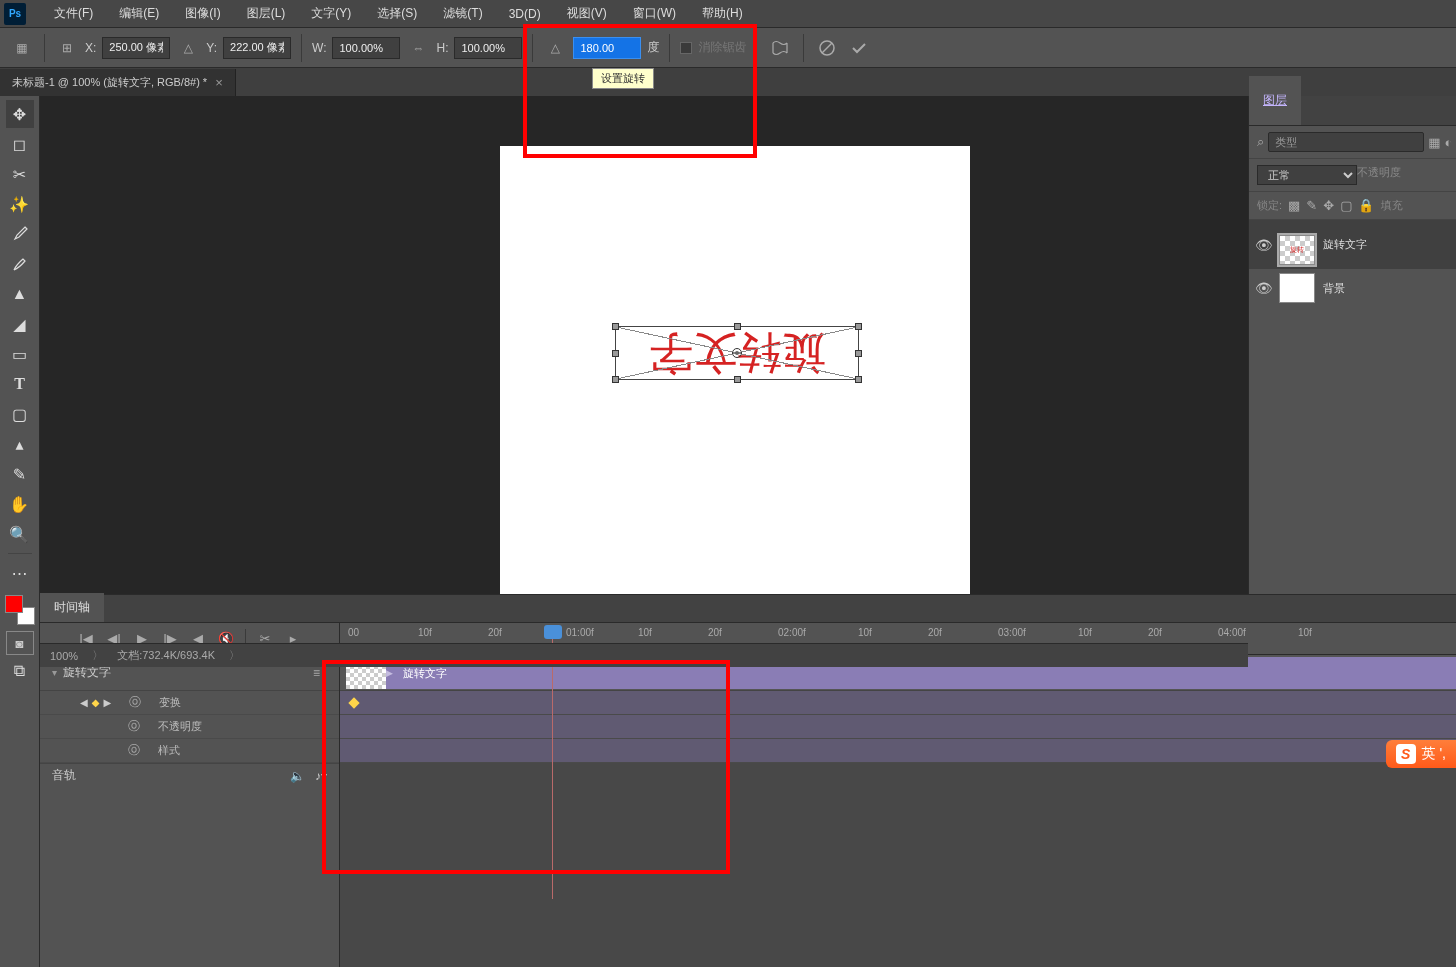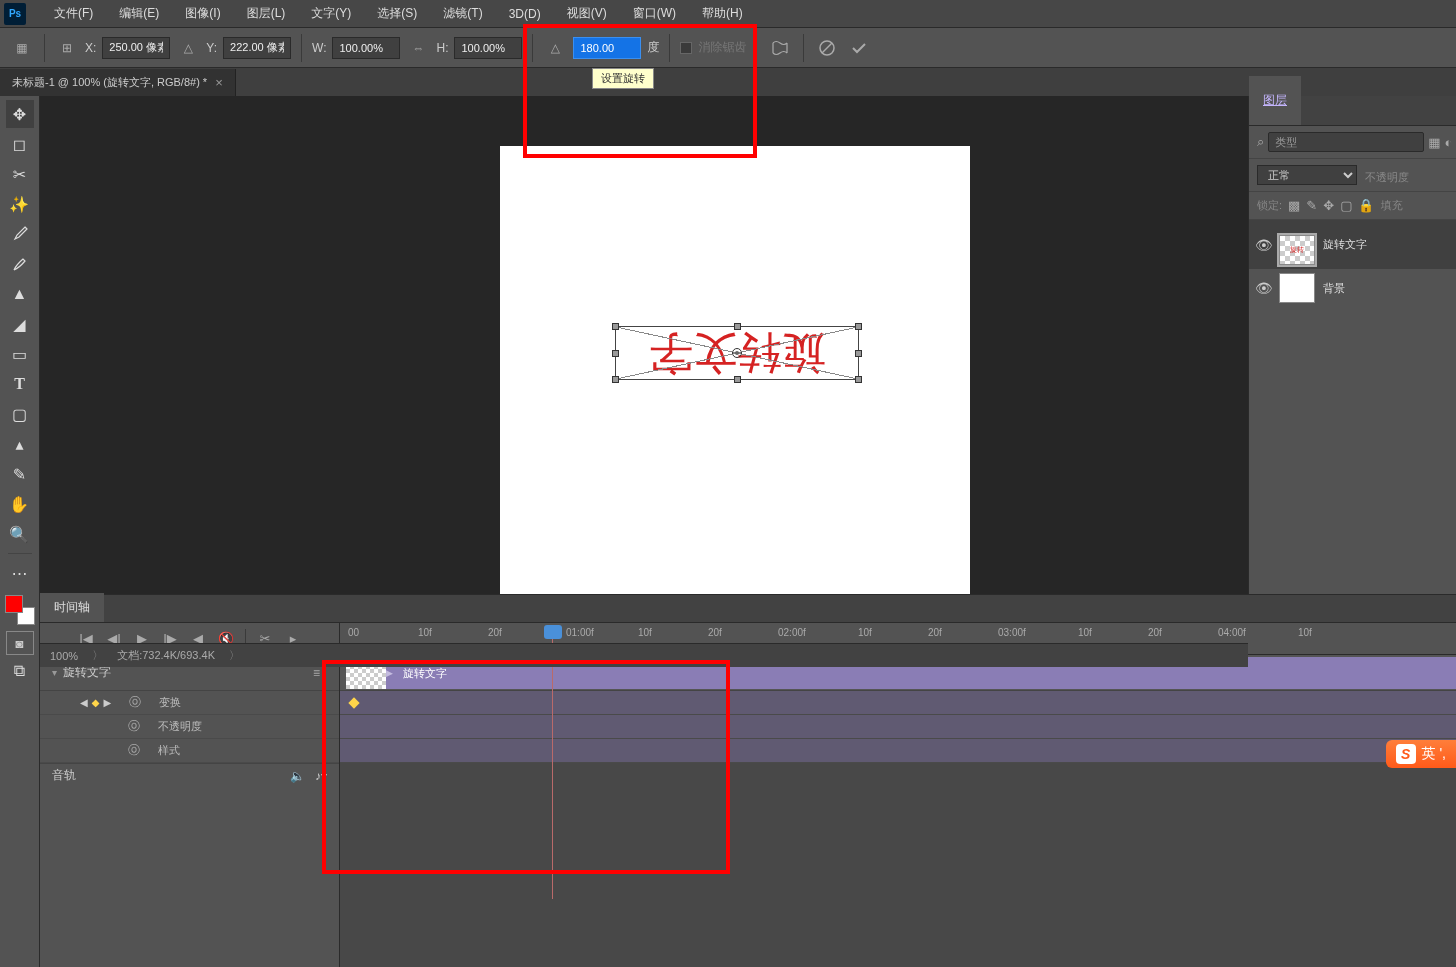--- a/index.html
+++ b/index.html
@@ -54,21 +54,21 @@
 .anchor-pt { position: absolute; top: 50%; left: 50%; width: 10px; height: 10px; margin: -5px 0 0 -5px; border: 1px solid #333; border-radius: 50%; }
 .anchor-pt::after { content: ""; position: absolute; top: 2px; left: 2px; width: 4px; height: 4px; background: #666; border-radius: 50%; }
 
 
 .right-panel { width: 208px; background: #535353; border-left: 1px solid #2a2a2a; display: flex; flex-direction: column; }
 .panel-tab-row { height: 30px; background: #424242; display: flex; align-items: flex-end; border-bottom: 1px solid #2a2a2a; }
 .panel-tab { padding: 16px 14px; background: #535353; color: #c4b5fd; font-size: 12px; text-decoration: underline; }
 .panel-controls { padding: 6px 8px; display: flex; align-items: center; gap: 4px; border-bottom: 1px solid #444; }
 .filter-input { flex: 1; background: #404040; border: 1px solid #2a2a2a; color: #999; padding: 3px 6px; font-size: 11px; border-radius: 2px; }
 .p-icon { width: 18px; height: 18px; display: flex; align-items: center; justify-content: center; color: #aaa; font-size: 13px; }
-.p-row2 { padding: 6px 8px; display: flex; align-items: flex-end; gap: 8px; border-bottom: 1px solid #444; }
+.p-row2 { padding: 6px 8px; display: flex; align-items: flex-start; border-bottom: 1px solid #444; }
 .mode-select { background: #404040; border: 1px solid #2a2a2a; color: #ccc; padding: 2px 6px; font-size: 11px; width: 100px; }
 .p-label { color: #888; font-size: 11px; }
 .lock-row { padding: 6px 8px; display: flex; align-items: flex-end; gap: 6px; border-bottom: 1px solid #444; color: #888; font-size: 11px; }
 .lock-ico { font-size: 13px; color: #aaa; }
 
 .layer-list { flex: 1; overflow-y: auto; }
 .layer-row { display: flex; align-items: center; padding: 4px 6px; gap: 8px; }
 .layer-row.selected { background: #404040; }
 .eye-icon { width: 16px; color: #ccc; font-size: 14px; }
 .layer-thumb { width: 36px; height: 30px; background: #fff; background-image: repeating-conic-gradient(#ccc 0% 25%, #fff 0% 50%); background-size: 10px 10px; border: 1px solid #888; position: relative; display: flex; align-items: center; justify-content: center; }

